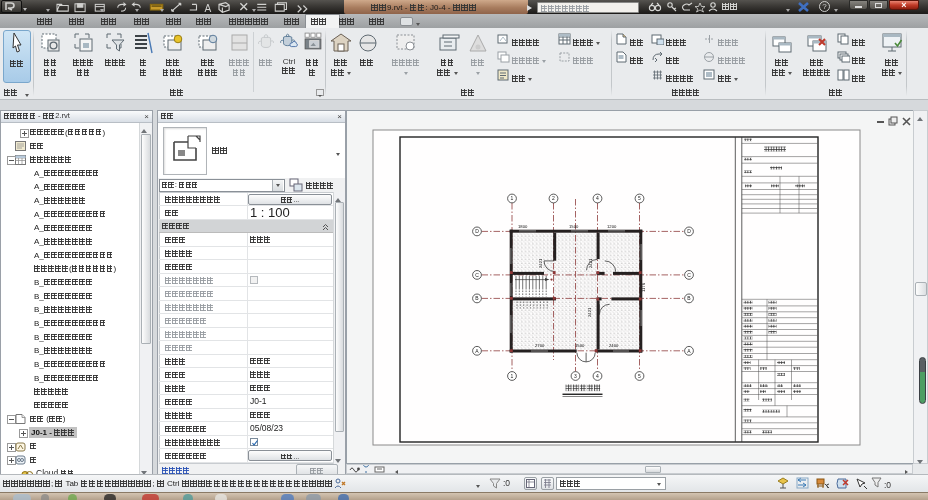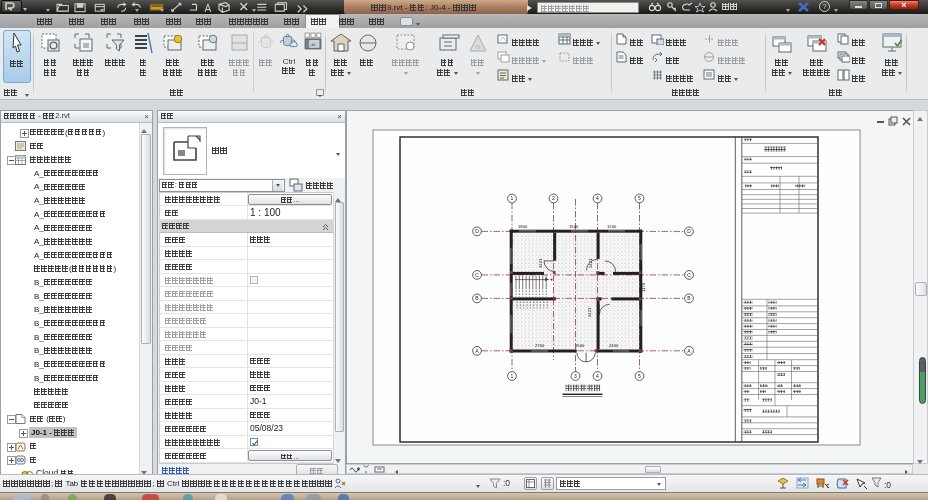--- a/index.html
+++ b/index.html
@@ -488,21 +488,21 @@
 <div class="a" style="left:159px;top:179px;width:126px;height:13px;background:#fff;border:1px solid #8a9097"><span style="margin-left:2px"><i class="z t"></i><i class="z t"></i><span style="font-size:8px;color:#222;">: </span><i class="z t"></i><i class="z t"></i><i class="z t"></i></span><span style="position:absolute;right:1px;top:0;width:11px;height:11px;background:linear-gradient(#f4f5f6,#d8dcdf);border-left:1px solid #aab0b5;text-align:center"><span class="tri-d" style="margin-top:4px"></span></span></div>
 <div class="a" style="left:289px;top:178px;width:15px;height:15px"><svg width="15" height="15" viewBox="0 0 15 15">
       <rect x="1" y="1" width="8" height="7" fill="#fff" stroke="#667"></rect>
       <rect x="5" y="6" width="8" height="7" fill="#dce6ee" stroke="#667"></rect>
     </svg></div>
 <div class="a" style="left:306px;top:181px"><i class="z s"></i><i class="z s"></i><i class="z s"></i><i class="z s"></i></div>
 <div class="a" style="left:159px;top:192px;width:174px;height:272px;background:#fff;border:1px solid #c8ccd0;border-right:none"></div>
 <div class="a" style="left:159px;top:192.5px;width:174px;height:13.5px;border-bottom:1px solid #e2e4e6"><span style="margin-left:6px;position:relative;top:2.5px"><i class="z s"></i><i class="z s"></i><i class="z s"></i><i class="z s"></i><i class="z s"></i><i class="z s"></i><i class="z s"></i><i class="z s"></i></span><span style="position:absolute;left:88px;top:0;width:1px;height:13.5px;background:#e2e4e6"></span></div>
 <div class="a" style="left:248px;top:193.7px;width:84px;height:11px;background:linear-gradient(#fdfdfd,#dfe2e5);border:1px solid #8a9097;border-radius:2px;text-align:center"><span style="position:relative;top:0.5px"><i class="z t"></i><i class="z t"></i><span style="font-size:7px;color:#333">...</span></span></div>
 <div class="a" style="left:159px;top:206.0px;width:174px;height:13.5px;border-bottom:1px solid #e2e4e6"><span style="margin-left:6px;position:relative;top:2.5px"><i class="z s"></i><i class="z s"></i></span><span style="position:absolute;left:88px;top:0;width:1px;height:13.5px;background:#e2e4e6"></span></div>
-<div class="a" style="left:250px;top:208.0px;font-size:10px;color:#222">1 : 100</div>
+<div class="a" style="left:250px;top:208.0px;font-size:13px;color:#222">1 : 100</div>
 <div class="a" style="left:159px;top:219.5px;width:174px;height:13.5px;background:#d2d4d6;border-bottom:1px solid #bbb"><span style="margin-left:3px;position:relative;top:2px"><i class="z s"></i><i class="z s"></i><i class="z s"></i><i class="z s"></i></span><svg style="position:absolute;right:4px;top:3px" width="7" height="8">
       <path d="M1 4 L3.5 1.5 L6 4 M1 7 L3.5 4.5 L6 7" stroke="#555" fill="none"></path>
     </svg></div>
 <div class="a" style="left:159px;top:233.0px;width:174px;height:13.5px;border-bottom:1px solid #e2e4e6"><span style="margin-left:6px;position:relative;top:2.5px"><i class="z s"></i><i class="z s"></i><i class="z s"></i></span><span style="position:absolute;left:88px;top:0;width:1px;height:13.5px;background:#e2e4e6"></span></div>
 <div class="a" style="left:250px;top:235.0px"><i class="z s"></i><i class="z s"></i><i class="z s"></i></div>
 <div class="a" style="left:159px;top:246.5px;width:174px;height:13.5px;border-bottom:1px solid #e2e4e6"><span style="margin-left:6px;position:relative;top:2.5px"><i class="z s"></i><i class="z s"></i><i class="z s"></i><i class="z s"></i></span><span style="position:absolute;left:88px;top:0;width:1px;height:13.5px;background:#e2e4e6"></span></div>
 <div class="a" style="left:159px;top:260.0px;width:174px;height:13.5px;border-bottom:1px solid #e2e4e6"><span style="margin-left:6px;position:relative;top:2.5px"><i class="z s"></i><i class="z s"></i><i class="z s"></i><i class="z s"></i></span><span style="position:absolute;left:88px;top:0;width:1px;height:13.5px;background:#e2e4e6"></span></div>
 <div class="a" style="left:159px;top:273.5px;width:174px;height:13.5px;border-bottom:1px solid #e2e4e6"><span style="margin-left:6px;position:relative;top:2.5px"><i class="z s g"></i><i class="z s g"></i><i class="z s g"></i><i class="z s g"></i><i class="z s g"></i><i class="z s g"></i><i class="z s g"></i></span><span style="position:absolute;left:88px;top:0;width:1px;height:13.5px;background:#e2e4e6"></span></div>
 <div class="a" style="left:250px;top:276.0px;width:8px;height:8px;background:#f2f2f2;border:1px solid #b5b9bd"></div>
 <div class="a" style="left:159px;top:287.0px;width:174px;height:13.5px;border-bottom:1px solid #e2e4e6"><span style="margin-left:6px;position:relative;top:2.5px"><i class="z s g"></i><i class="z s g"></i><i class="z s g"></i><i class="z s g"></i><i class="z s g"></i><i class="z s g"></i><i class="z s g"></i></span><span style="position:absolute;left:88px;top:0;width:1px;height:13.5px;background:#e2e4e6"></span></div>

